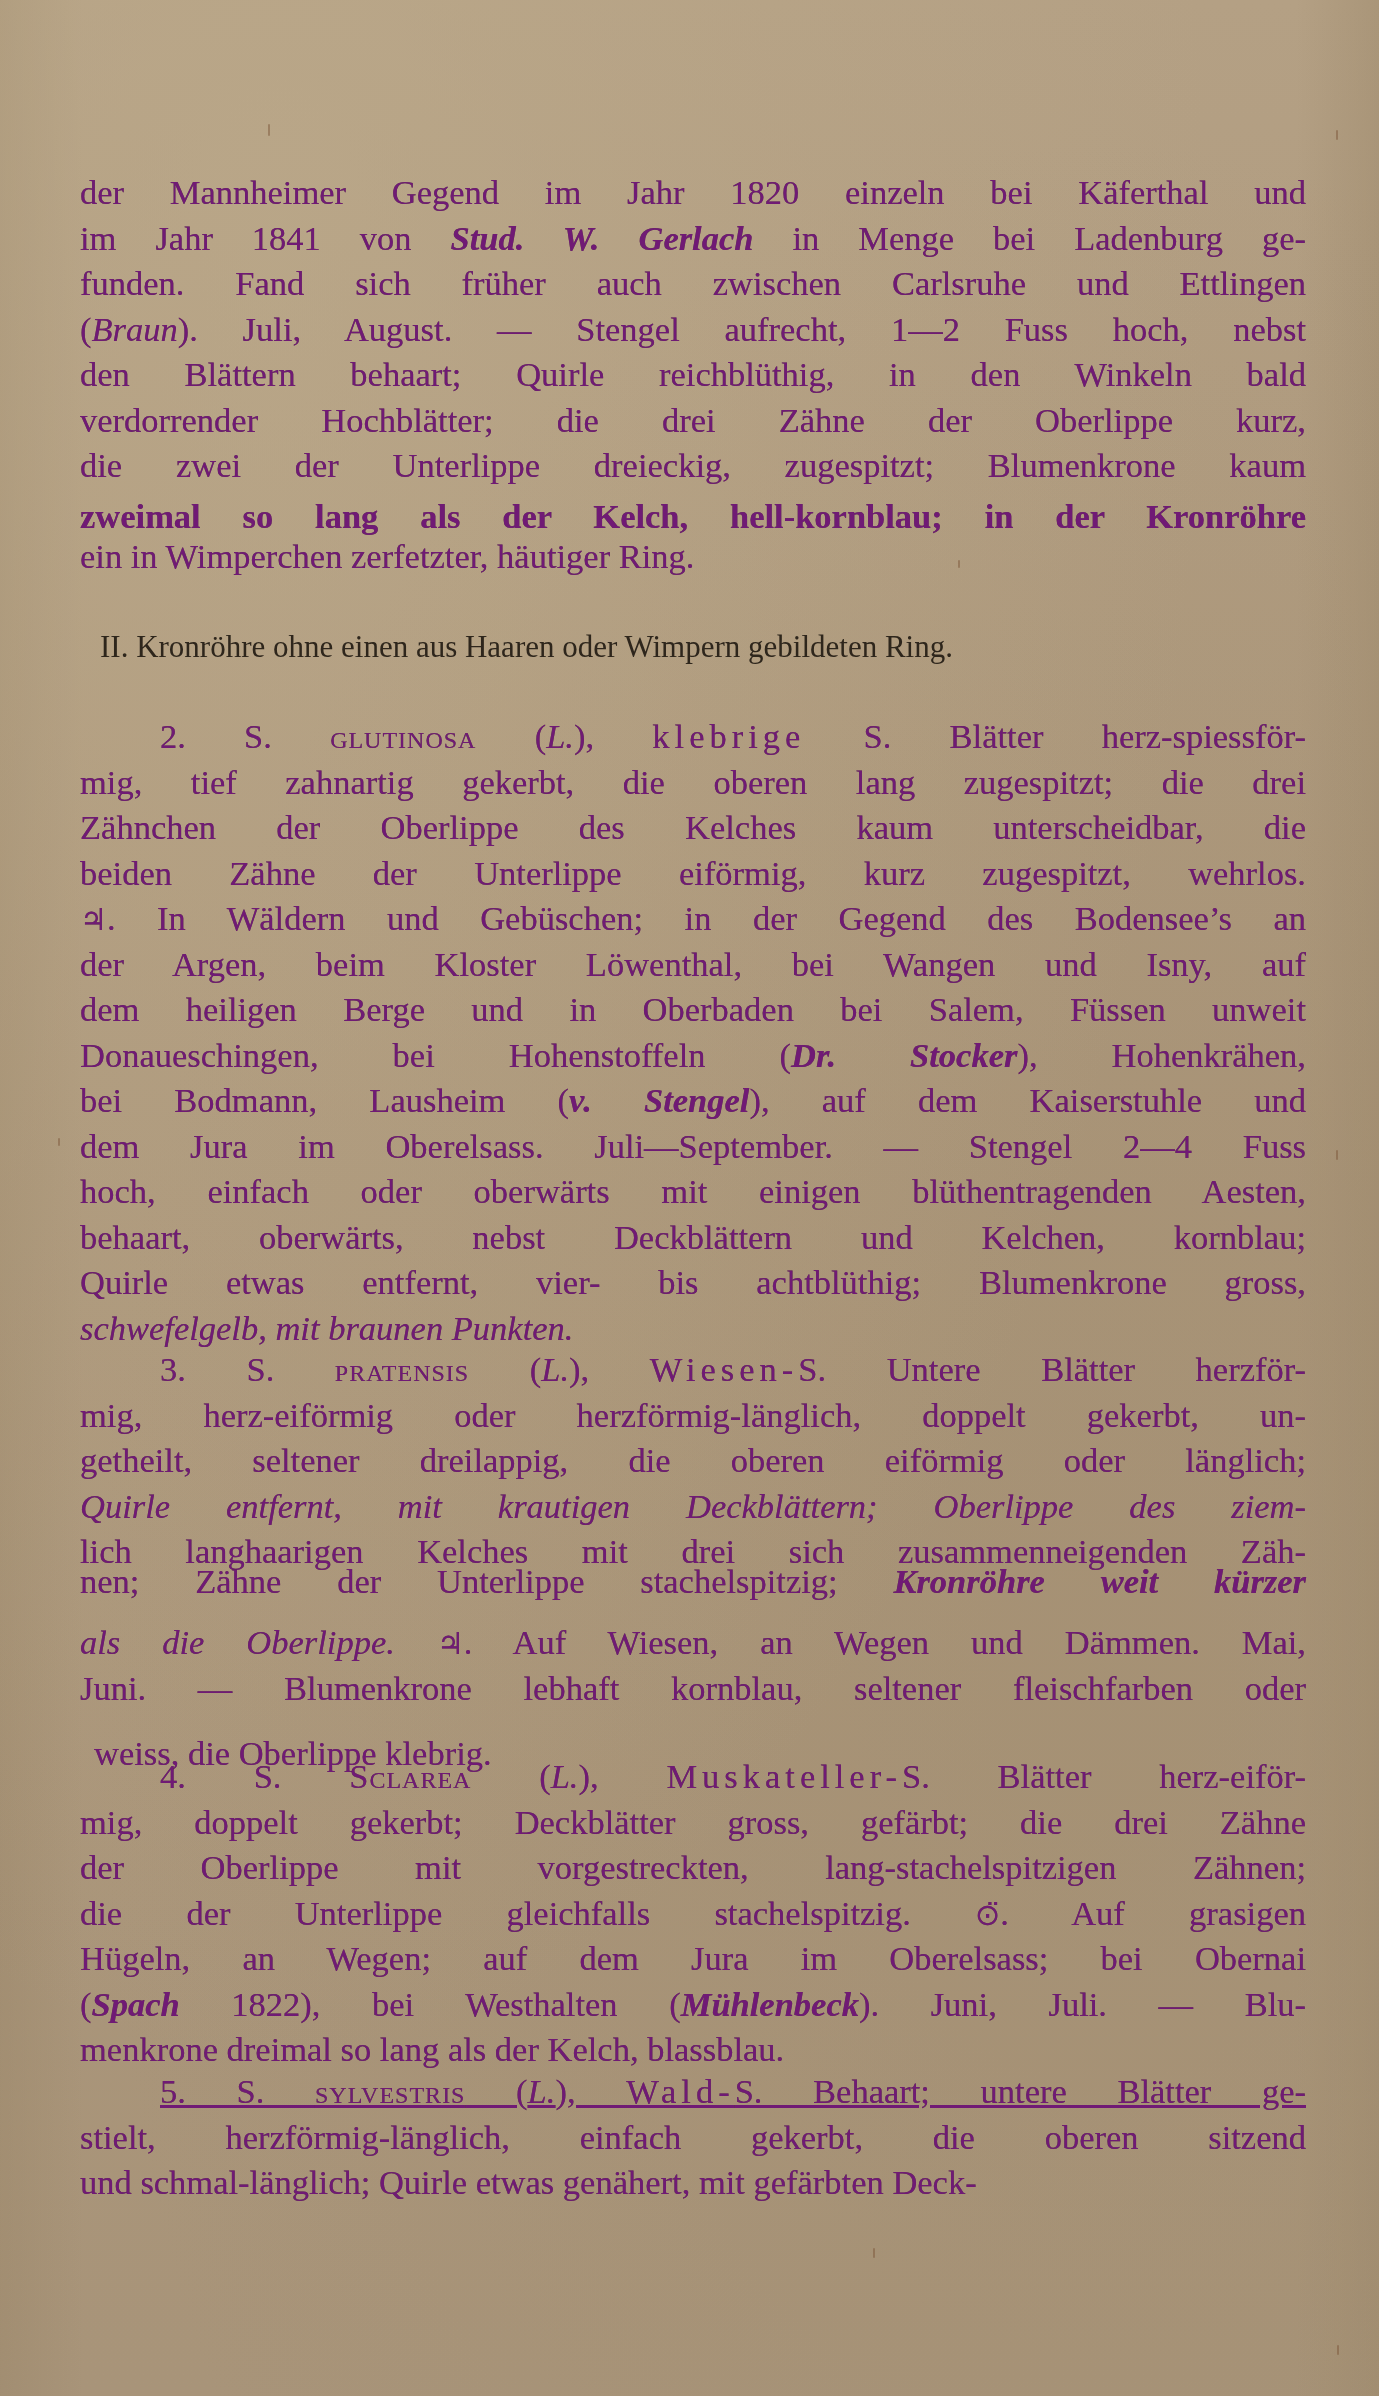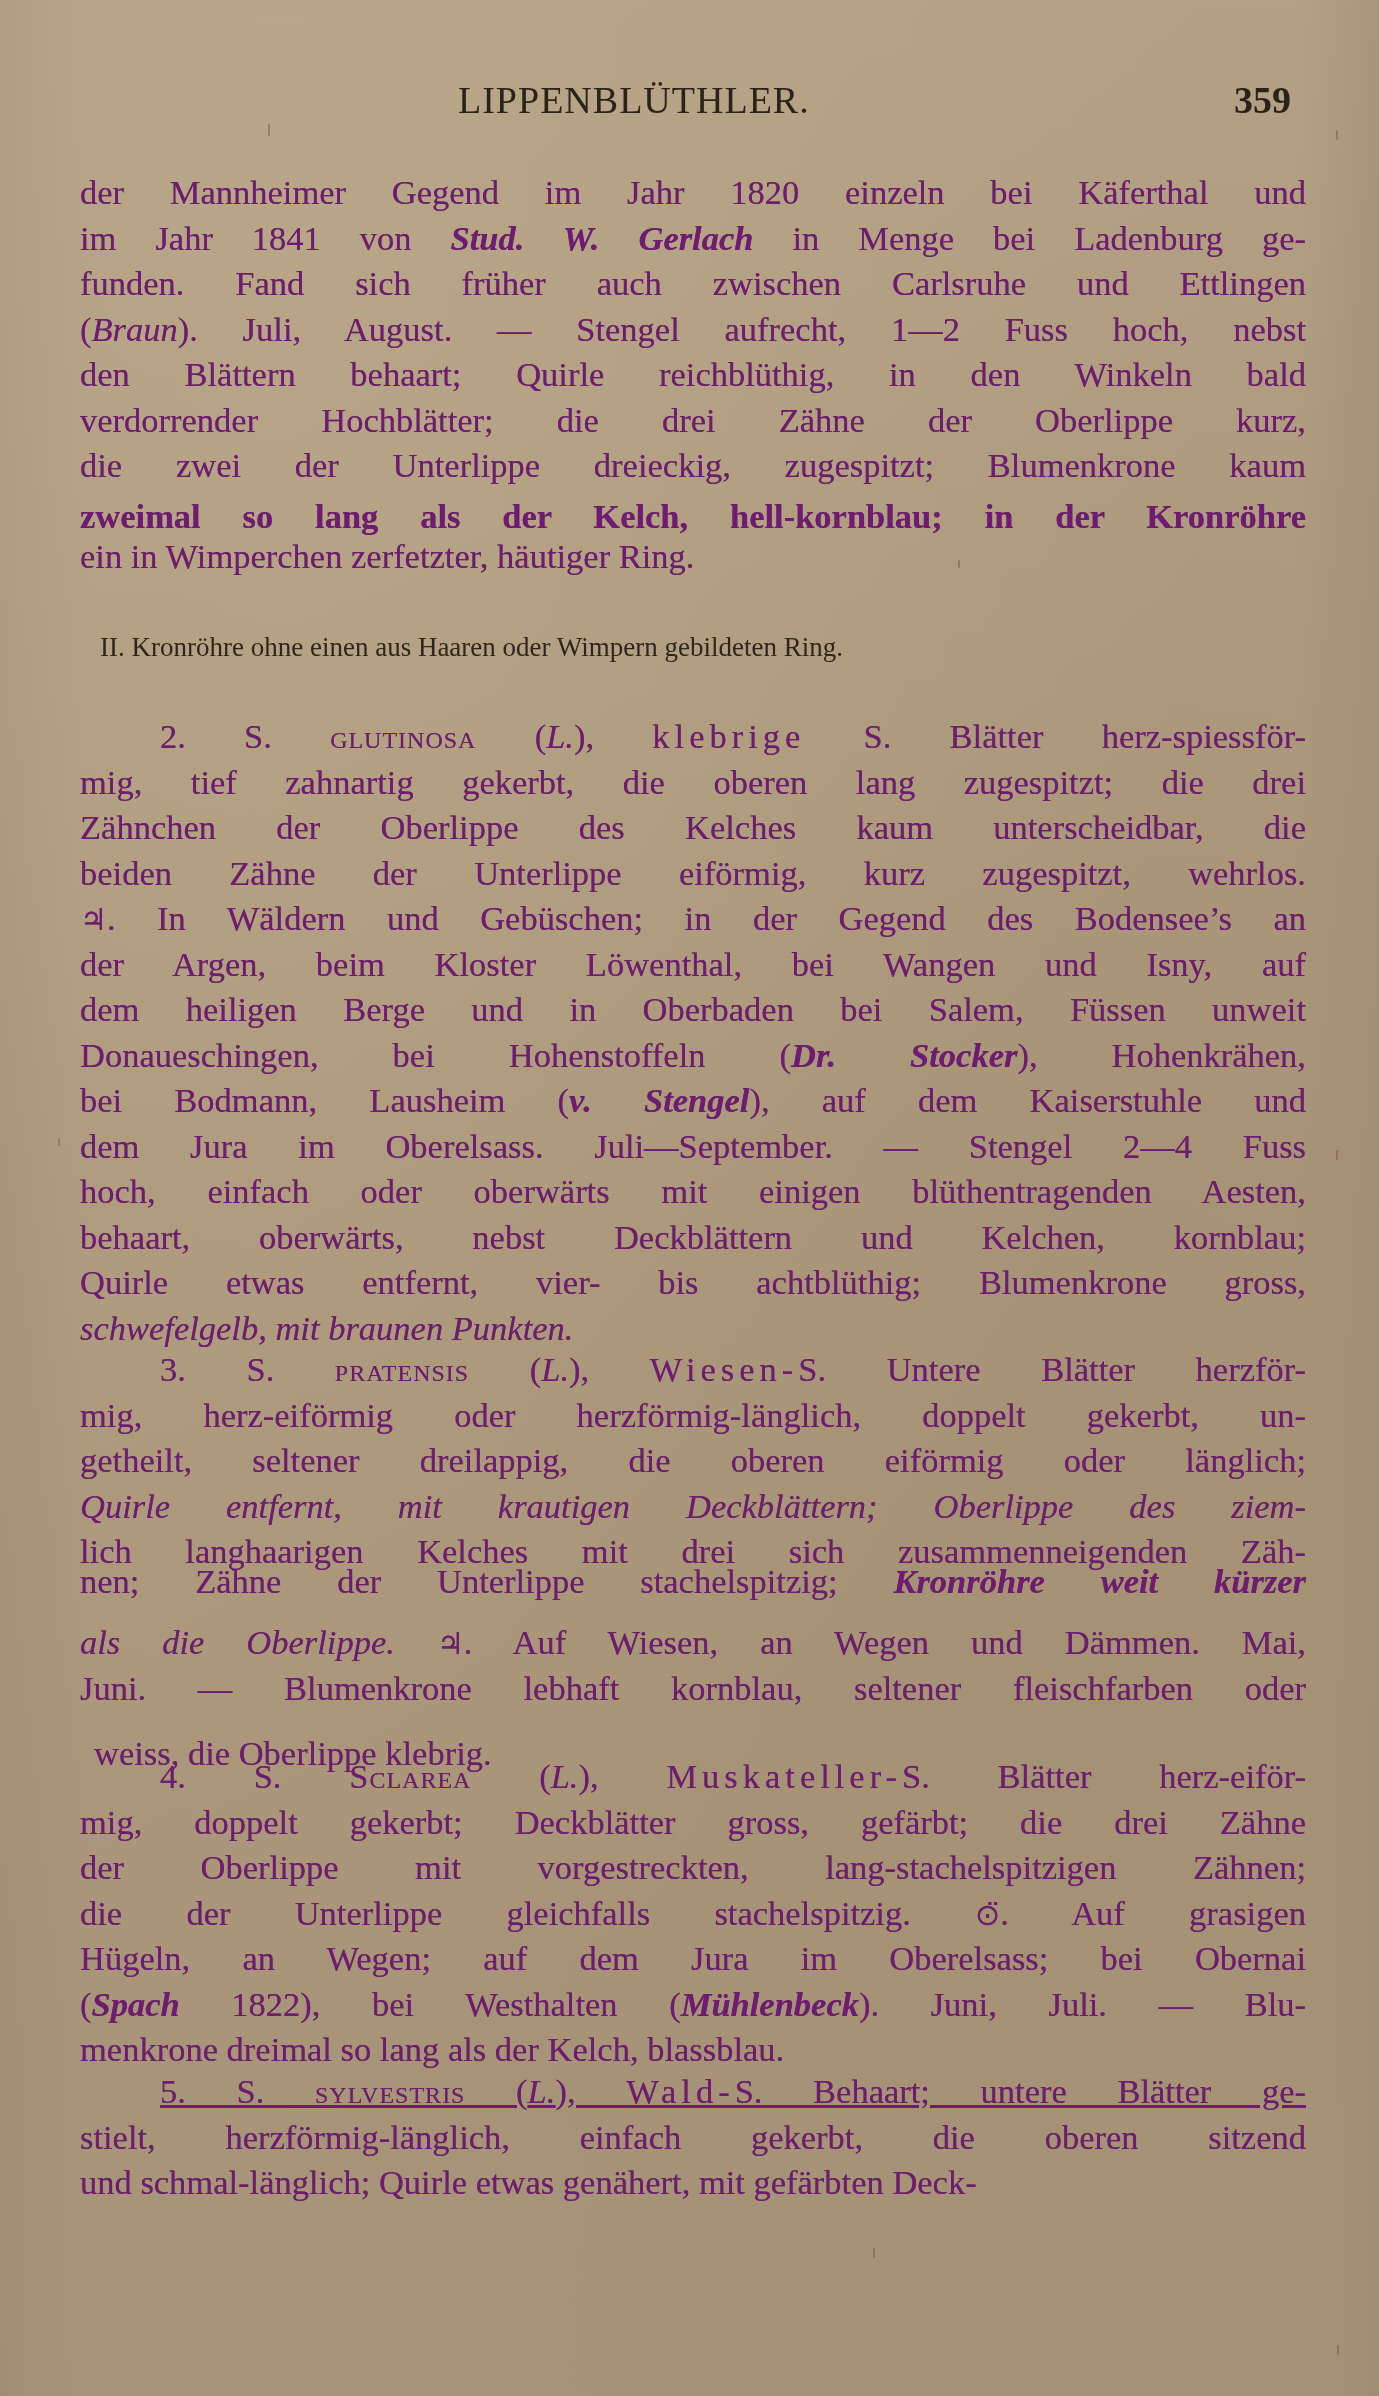--- a/index.html
+++ b/index.html
@@ -77,40 +77,36 @@
     .it { font-style: italic; }
     .bi { font-style: italic; font-weight: bold; }
     .sc { font-variant: small-caps; letter-spacing: 1px; }
     .sp { letter-spacing: 5px; }
     .symbol { font-family: "DejaVu Sans", sans-serif; font-size: 30px; }
     .section-heading {
       position: absolute;
       left: 100px;
       white-space: nowrap;
       font-family: "Liberation Serif", serif;
-      font-size: 27px;
+      font-size: 31px;
       line-height: 40px;
       color: #2e261c;
     }
     .speck {
       position: absolute;
       width: 2px;
       border-radius: 1px;
       background: rgba(120,80,50,0.45);
     }
   </style>
 </head>
 <body>
 
 <div class="page">
 
-  <div class="running-head">
-    <span class="head-title">LIPPENBLÜTHLER.</span>
-    <span class="head-page">359</span>
-  </div>
 
   <div class="text-block" id="intro" style="top:172px;">
       <div class="line justify" style="top: 0px;"><span>der Mannheimer Gegend im Jahr 1820 einzeln bei Käferthal und</span></div>
       <div class="line justify" style="top: 45.5px;"><span>im Jahr 1841 von </span><span class="bi">Stud. W. Gerlach</span><span> in Menge bei Ladenburg ge-</span></div>
       <div class="line justify" style="top: 91px;"><span>funden. Fand sich früher auch zwischen Carlsruhe und Ettlingen</span></div>
       <div class="line justify" style="top: 136.5px;"><span>(</span><span class="it">Braun</span><span>). Juli, August. — Stengel aufrecht, 1—2 Fuss hoch, nebst</span></div>
       <div class="line justify" style="top: 182px;"><span>den Blättern behaart; Quirle reichblüthig, in den Winkeln bald</span></div>
       <div class="line justify" style="top: 227.5px;"><span>verdorrender Hochblätter; die drei Zähne der Oberlippe kurz,</span></div>
       <div class="line justify" style="top: 273px;"><span>die zwei der Unterlippe dreieckig, zugespitzt; Blumenkrone kaum</span></div>
       <div class="line justify" style="top: 324px; font-weight: bold;"><span>zweimal so lang als der Kelch, hell-kornblau; in der Kronröhre</span></div>

